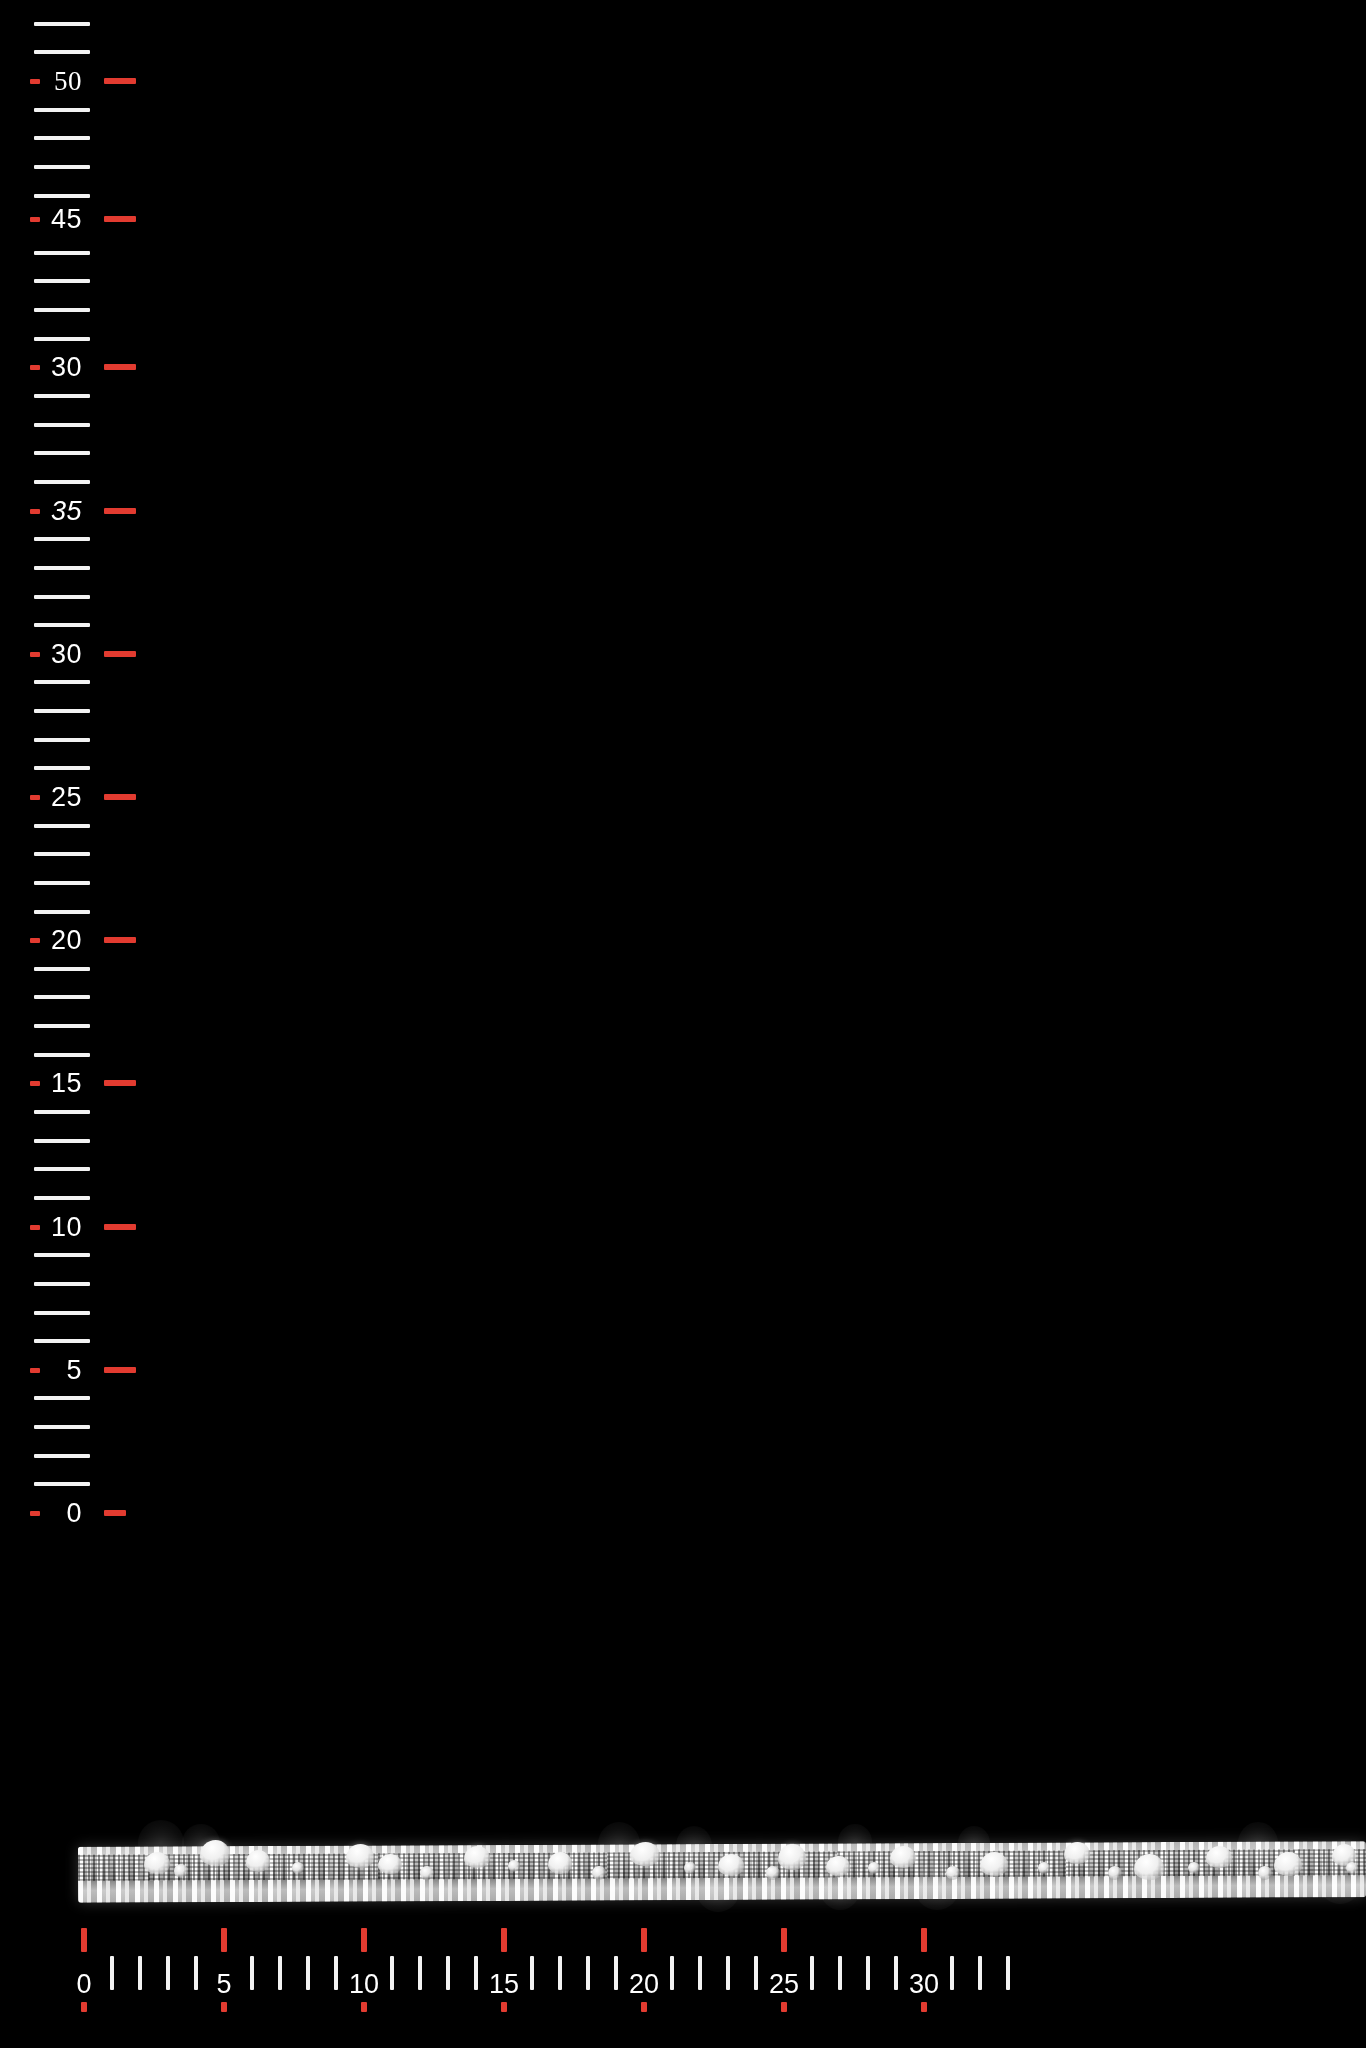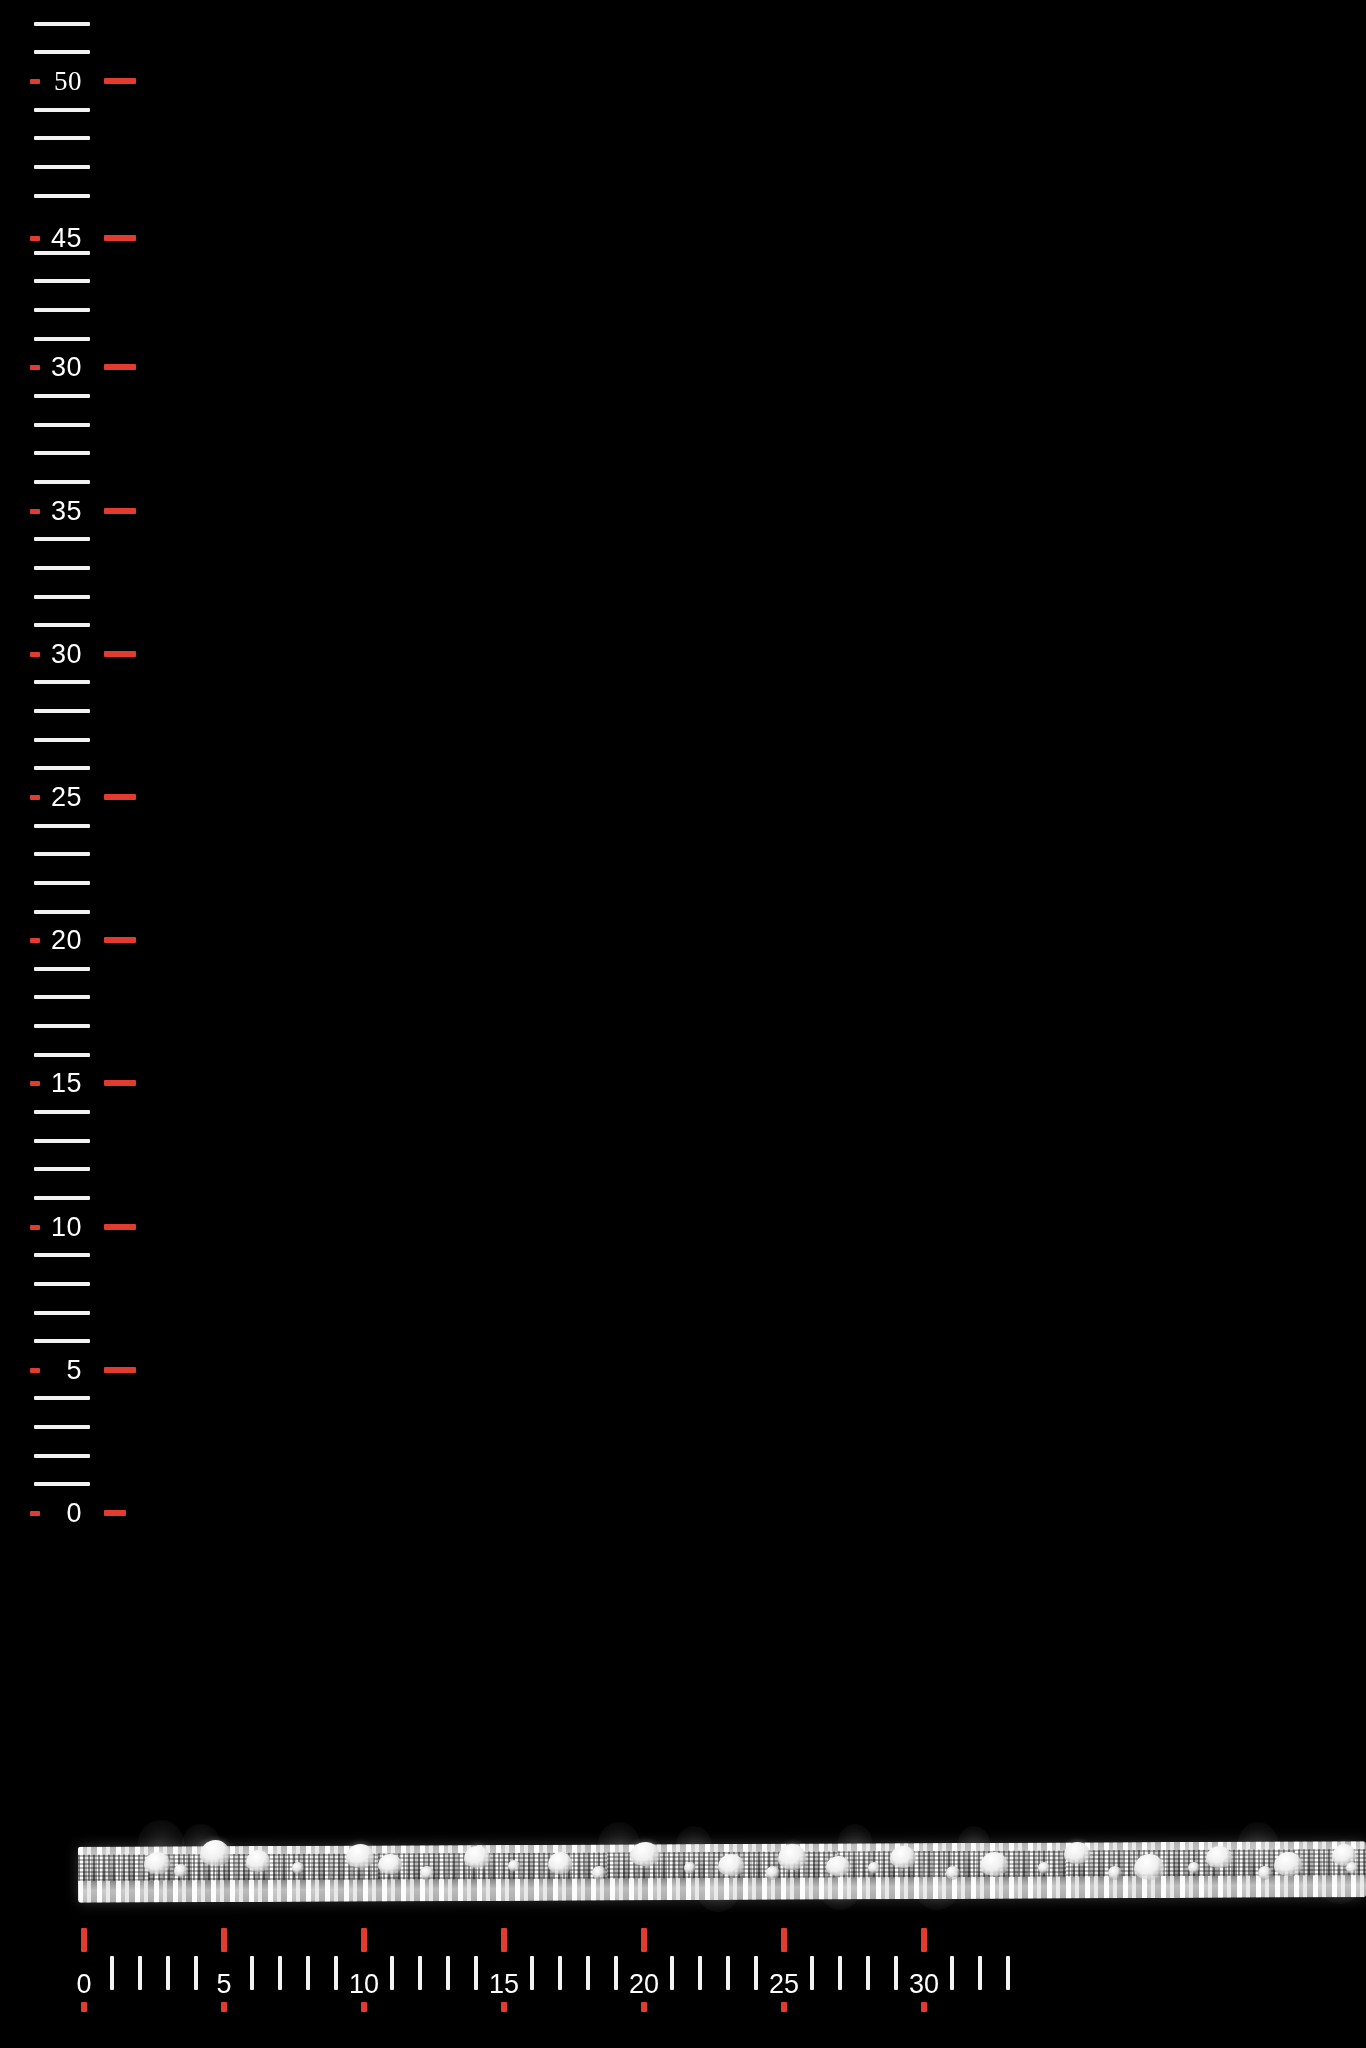--- a/index.html
+++ b/index.html
@@ -312,31 +312,31 @@
       <div class="v-major-group" style="top: 784px;">
         <div class="stub"></div>
         <div class="num">25</div>
         <div class="bar"></div>
       </div>
       <div class="v-major-group" style="top: 640.8px;">
         <div class="stub"></div>
         <div class="num">30</div>
         <div class="bar"></div>
       </div>
-      <div class="v-major-group" style="top: 497.6px;">
+      <div class="v-major-group" style="top: 497.6px; font-style: italic;">
         <div class="stub"></div>
         <div class="num">35</div>
         <div class="bar"></div>
       </div>
       <div class="v-major-group" style="top: 354.4px;">
         <div class="stub"></div>
         <div class="num">30</div>
         <div class="bar"></div>
       </div>
-      <div class="v-major-group" style="top: 225px;">
+      <div class="v-major-group" style="top: 206px;">
         <div class="stub"></div>
         <div class="num">45</div>
         <div class="bar"></div>
       </div>
       <div class="v-major-group" style="top: 68px; font-family: Liberation Serif, serif;">
         <div class="stub"></div>
         <div class="num">50</div>
         <div class="bar"></div>
       </div>
     </div>

